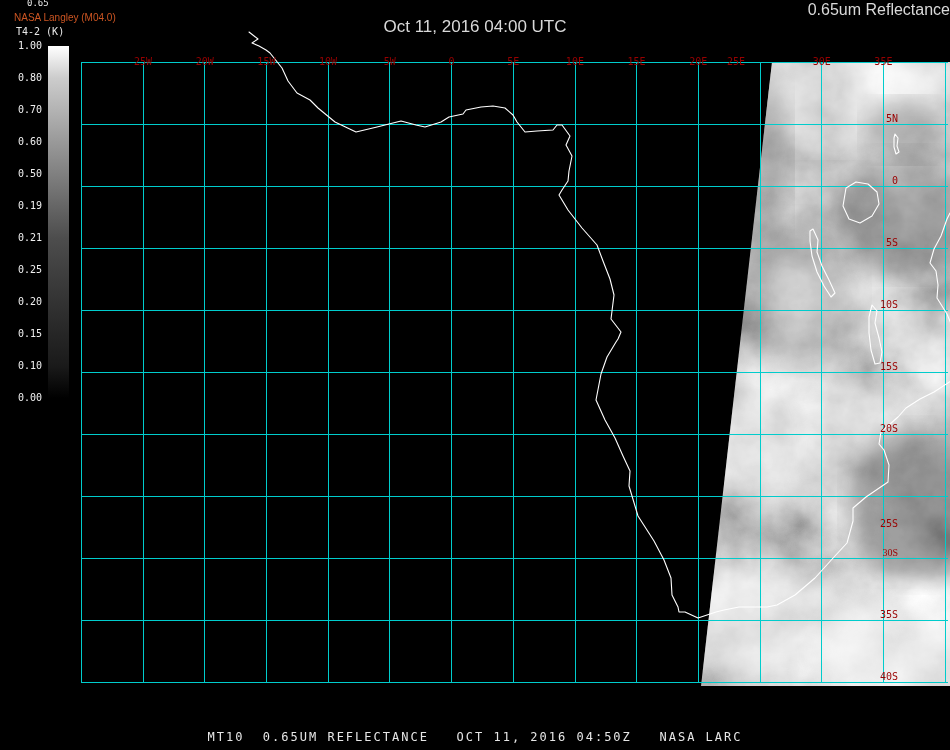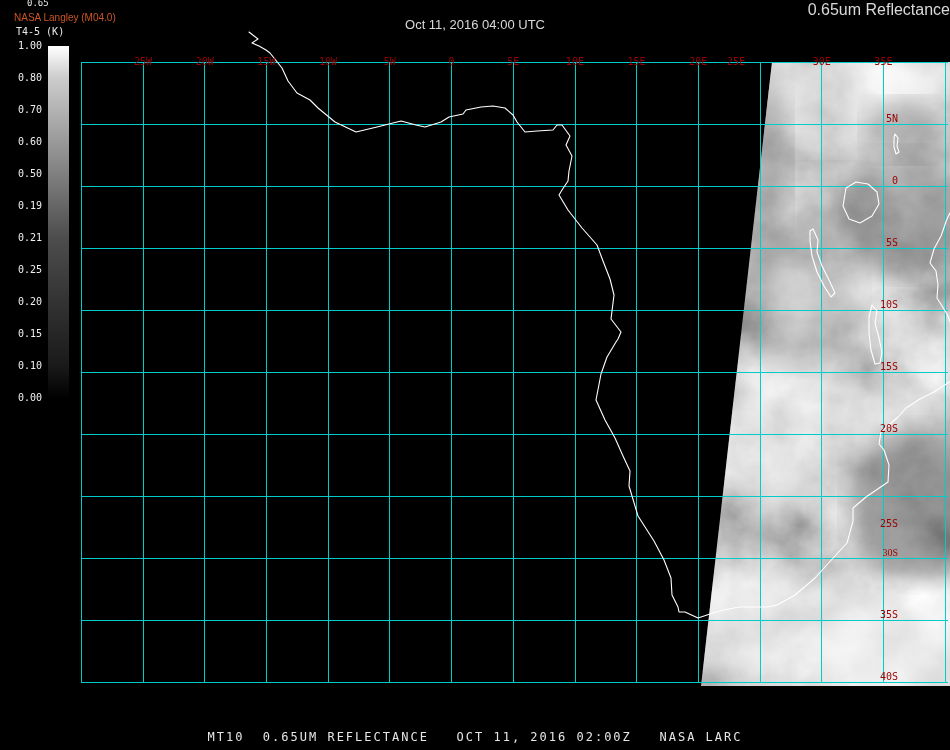--- a/index.html
+++ b/index.html
@@ -3,21 +3,21 @@
 <meta charset="utf-8">
 <style>
   html,body{margin:0;padding:0;background:#000;}
   body{width:950px;height:750px;position:relative;overflow:hidden;
        font-family:"Liberation Sans",sans-serif;}
   .abs{position:absolute;}
 
   
   #title-line1{top:1px;left:0;right:0;text-align:right;font-size:16px;
                color:var(--title-text,#d9d9d9);white-space:pre;}
-  #title-line2{top:17px;left:0;right:0;text-align:center;font-size:13px;
+  #title-line2{top:17px;left:0;right:0;text-align:center;font-size:17px;
                color:var(--title-text,#d9d9d9);white-space:pre;}
 
   
   #channel-label{top:-2px;left:27px;font:9px "DejaVu Sans Mono",monospace;color:#e8e8e8;}
   #source-label{top:12px;left:14px;font:10px "Liberation Sans",sans-serif;color:var(--source-text,#cc5522);}
   #product-label{top:26px;left:16px;font:10px "DejaVu Sans Mono",monospace;color:#e8e8e8;}
 
   
   #colorbar-bar{top:46px;left:48px;width:21px;height:352px;
     background:linear-gradient(#ffffff 0%,#cccccc 9.09%,#b3b3b3 18.18%,#999999 27.27%,
@@ -129,21 +129,21 @@
     <path d="M872,305 L877,311 L875,323 L879,338 L882,352 L880,363 L875,364 L871,350 L869,333 L869,317 Z"></path>
     <path d="M895,134 L898,138 L897,146 L899,152 L896,154 L894,147 L894,138 Z"></path>
   </g>
 </svg>
 
 <div class="abs" id="title-line1">0.65um Reflectance</div>
 <div class="abs" id="title-line2">Oct 11, 2016 04:00 UTC</div>
 
 <div class="abs" id="channel-label">0.65</div>
 <div class="abs" id="source-label">NASA Langley (M04.0)</div>
-<div class="abs" id="product-label">T4-5 (K)</div>
+<div class="abs" id="product-label">T4-2 (K)</div>
 
 <div class="abs" id="colorbar-bar"></div>
 <div>
     <div class="cbtick" style="top: 40px;">1.00</div>
     <div class="cbtick" style="top: 72px;">0.80</div>
     <div class="cbtick" style="top: 104px;">0.70</div>
     <div class="cbtick" style="top: 136px;">0.60</div>
     <div class="cbtick" style="top: 168px;">0.50</div>
     <div class="cbtick" style="top: 200px;">0.19</div>
     <div class="cbtick" style="top: 232px;">0.21</div>
@@ -175,13 +175,13 @@
     <div class="latlab" style="top: 237px;">5S</div>
     <div class="latlab" style="top: 299px;">10S</div>
     <div class="latlab" style="top: 361px; text-align: right;">15S</div>
     <div class="latlab" style="top: 423px;">20S</div>
     <div class="latlab" style="top: 485px; margin-top: 33px;">25S</div>
     <div class="latlab" style="top: 547px; font-family: Liberation Serif, serif;">30S</div>
     <div class="latlab" style="top: 609px;">35S</div>
     <div class="latlab" style="top: 671px;">40S</div>
   </div>
 
-<div class="abs" id="footer-caption">MT10  0.65UM REFLECTANCE   OCT 11, 2016 02:00Z   NASA LARC</div>
+<div class="abs" id="footer-caption">MT10  0.65UM REFLECTANCE   OCT 11, 2016 04:50Z   NASA LARC</div>
 
 </body></html>

